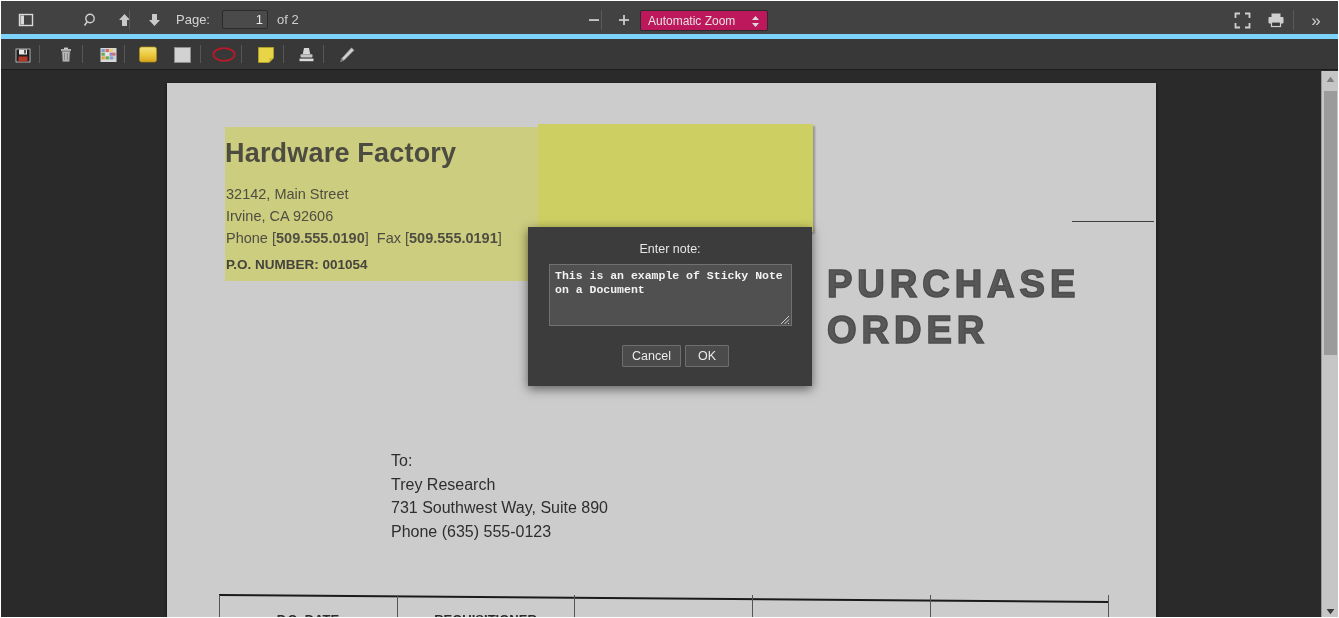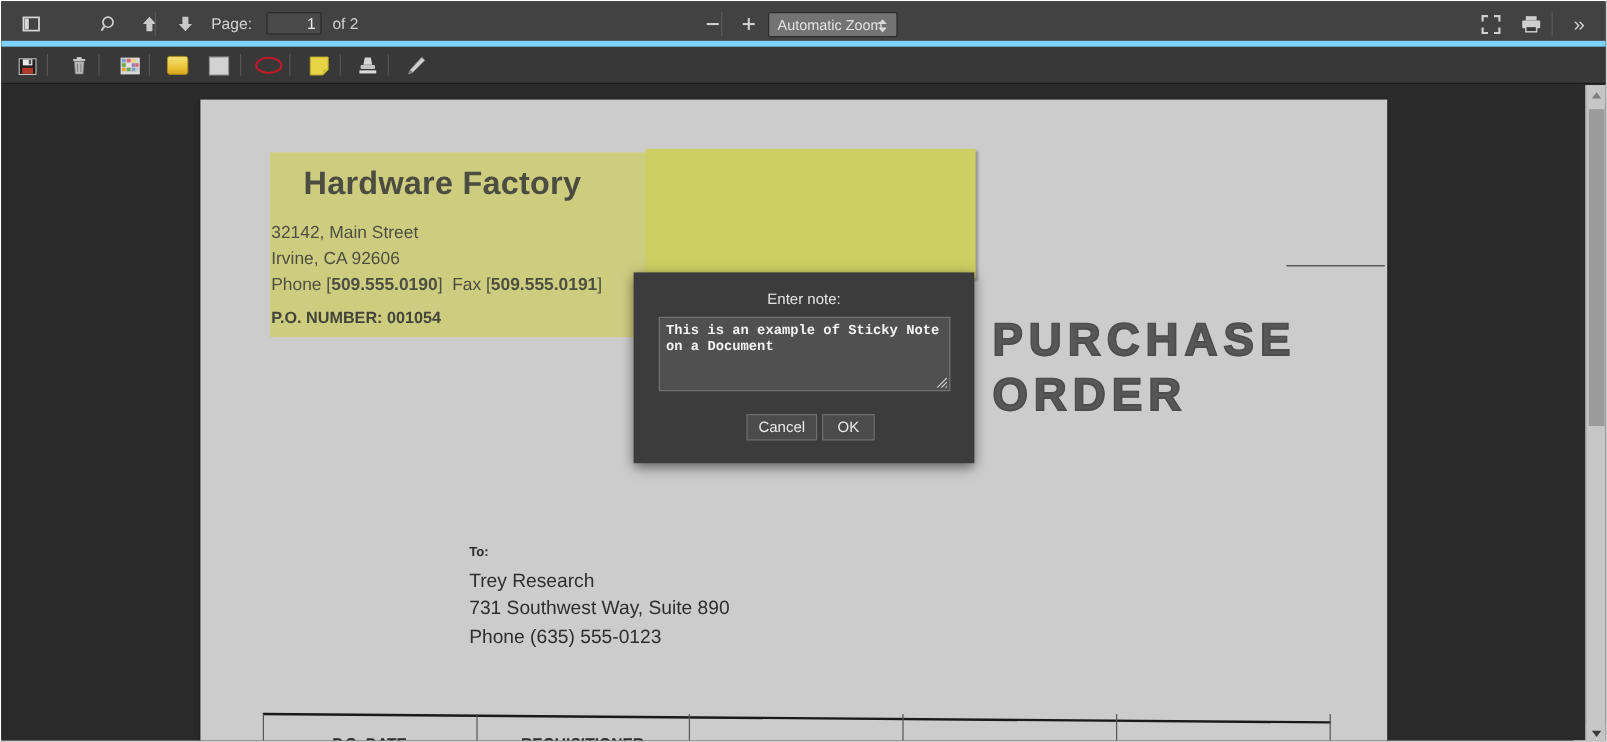--- a/index.html
+++ b/index.html
@@ -98,22 +98,22 @@
     user-select: none;
   }
 
   #zoom-out { left: 578px; }
   #zoom-in  { left: 608px; }
   #zoom-sep { left: 600px; }
 
   #zoom-select-wrap {
     position: absolute;
     left: 639px; top: 9px;
-    width: 108px; height: 21px;
-    background: #737373;
+    width: 128px; height: 21px;
+    background: #be185d;
     border: 1px solid #2b2b2b;
     border-radius: 2px;
     box-sizing: border-box;
     cursor: pointer;
     text-align: right;
   }
   #zoom-select-label {
     position: absolute;
     left: 7px; top: 3px;
     font-size: 12px;
@@ -203,21 +203,20 @@
 
   
   .doc-text { position: absolute; color: #3d3d38; }
 
   #company-name {
     left: 58px; top: 55px;
     font-size: 27px;
     font-weight: bold;
     color: #4c4c40;
     letter-spacing: 0.2px;
-    padding-left: 28px;
   }
   #company-addr {
     left: 59px; top: 100px;
     font-size: 14.5px;
     line-height: 22px;
     color: #4e4e42;
   }
   #company-addr b { font-weight: bold; }
   #po-number {
     left: 59px; top: 174px;
@@ -241,21 +240,21 @@
     font-family: "Liberation Sans", sans-serif;
     user-select: none;
   }
 
   #to-block {
     left: 224px; top: 366px;
     font-size: 16px;
     line-height: 23.5px;
     color: #2e2e2e;
   }
-  #to-block .to-label { font-weight: bold; font-size: 11px; }
+  #to-block .to-label { font-weight: normal; font-size: 16px; }
 
   
   #doc-table {
     position: absolute;
     left: 52px; top: 511px;
     width: 890px;
     height: 40px;
   }
   #doc-table .tbl-top {
     position: absolute;

